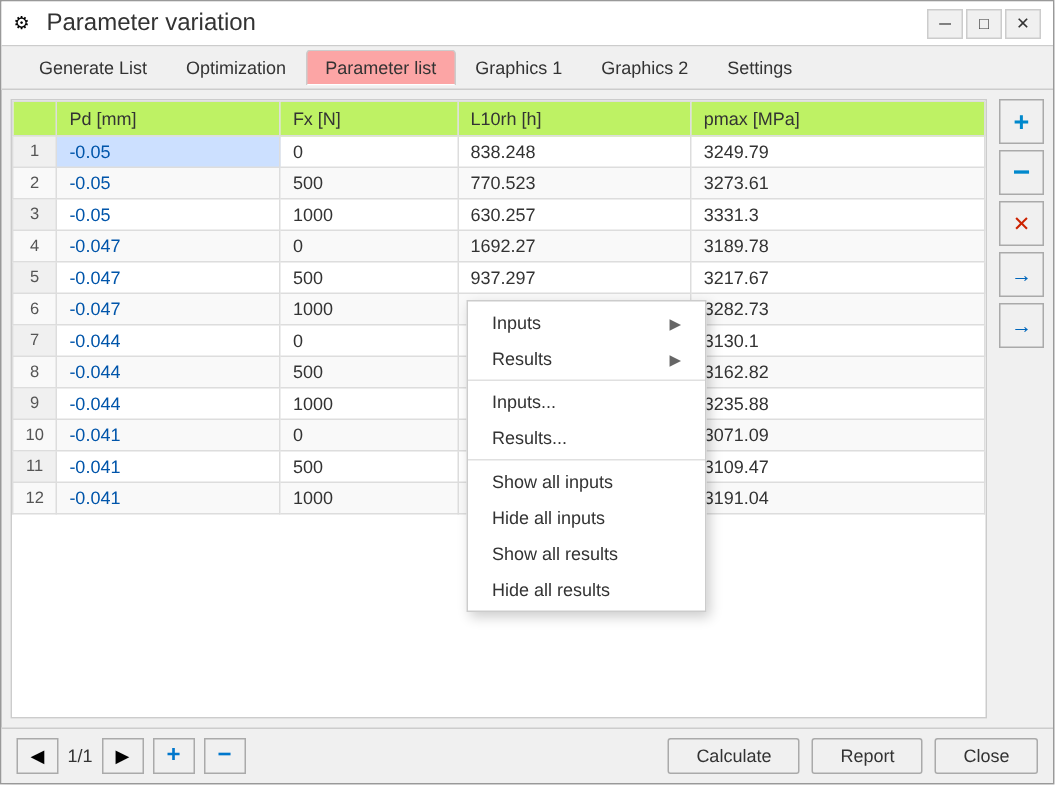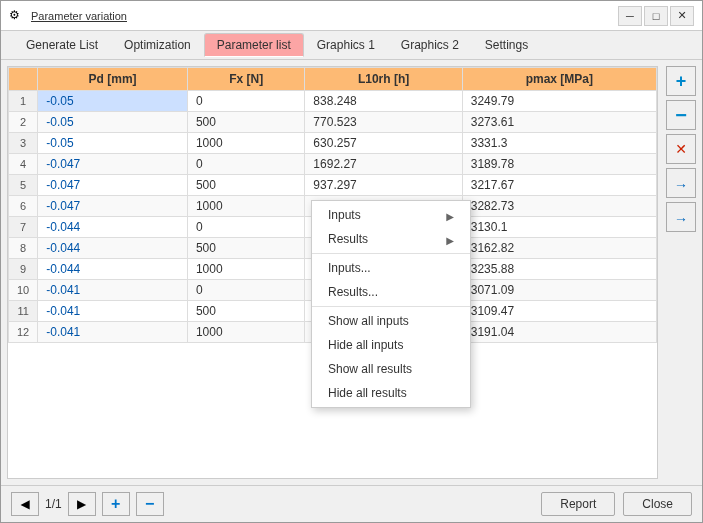--- a/index.html
+++ b/index.html
@@ -35,23 +35,22 @@
     .title-bar-left {
       display: flex;
       align-items: center;
       gap: 6px;
     }
     .title-icon {
       width: 16px;
       height: 16px;
     }
     .title-text {
-      font-size: 11px;
-      color: #333;
-      text-decoration: underline;
+      font-size: 16px;
+      color: #333;
     }
     .title-controls {
       display: flex;
       gap: 2px;
     }
     .title-btn {
       width: 24px;
       height: 20px;
       background: #f0f0f0;
       border: 1px solid #ccc;
@@ -98,25 +97,25 @@
       margin-right: 44px;
       overflow: auto;
       position: relative;
     }
 
     table {
       border-collapse: collapse;
       width: 100%;
     }
     th {
-      background: #fdba74;
+      background: #bef264;
       border: 1px solid #ddd;
       padding: 4px 8px;
-      text-align: center;
-      font-weight: bold;
+      text-align: left;
+      font-weight: normal;
       color: #333;
       white-space: nowrap;
     }
     td {
       border: 1px solid #ddd;
       padding: 3px 8px;
       color: #333;
       white-space: nowrap;
     }
     tr:nth-child(even) td { background: #f9f9f9; }
@@ -417,17 +416,18 @@
 
   <div class="bottom-bar">
     <div class="bottom-left">
       <button class="nav-btn">◀</button>
       <span class="page-indicator">1/1</span>
       <button class="nav-btn">▶</button>
       <button class="add-btn" style="color:#0077cc; font-weight:bold;">+</button>
       <button class="remove-btn" style="color:#0077cc; font-weight:bold;">−</button>
     </div>
     <div class="bottom-right">
+      <button class="action-btn">Calculate</button>
       <button class="action-btn">Report</button>
       <button class="action-btn">Close</button>
     </div>
   </div>
 </div>
 
 </body></html>

